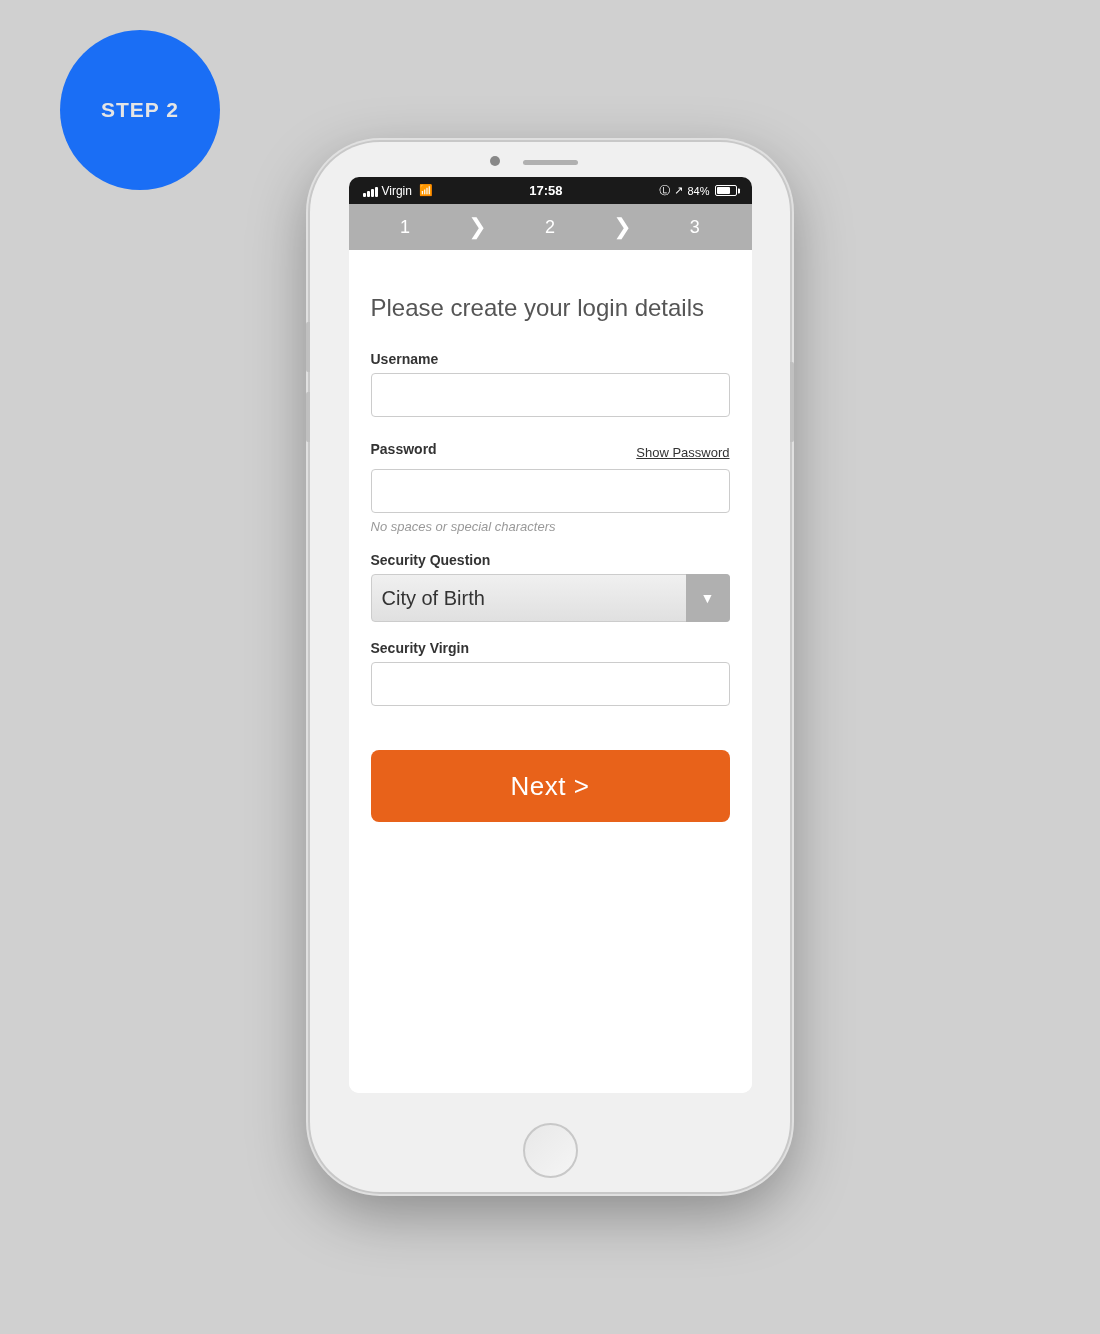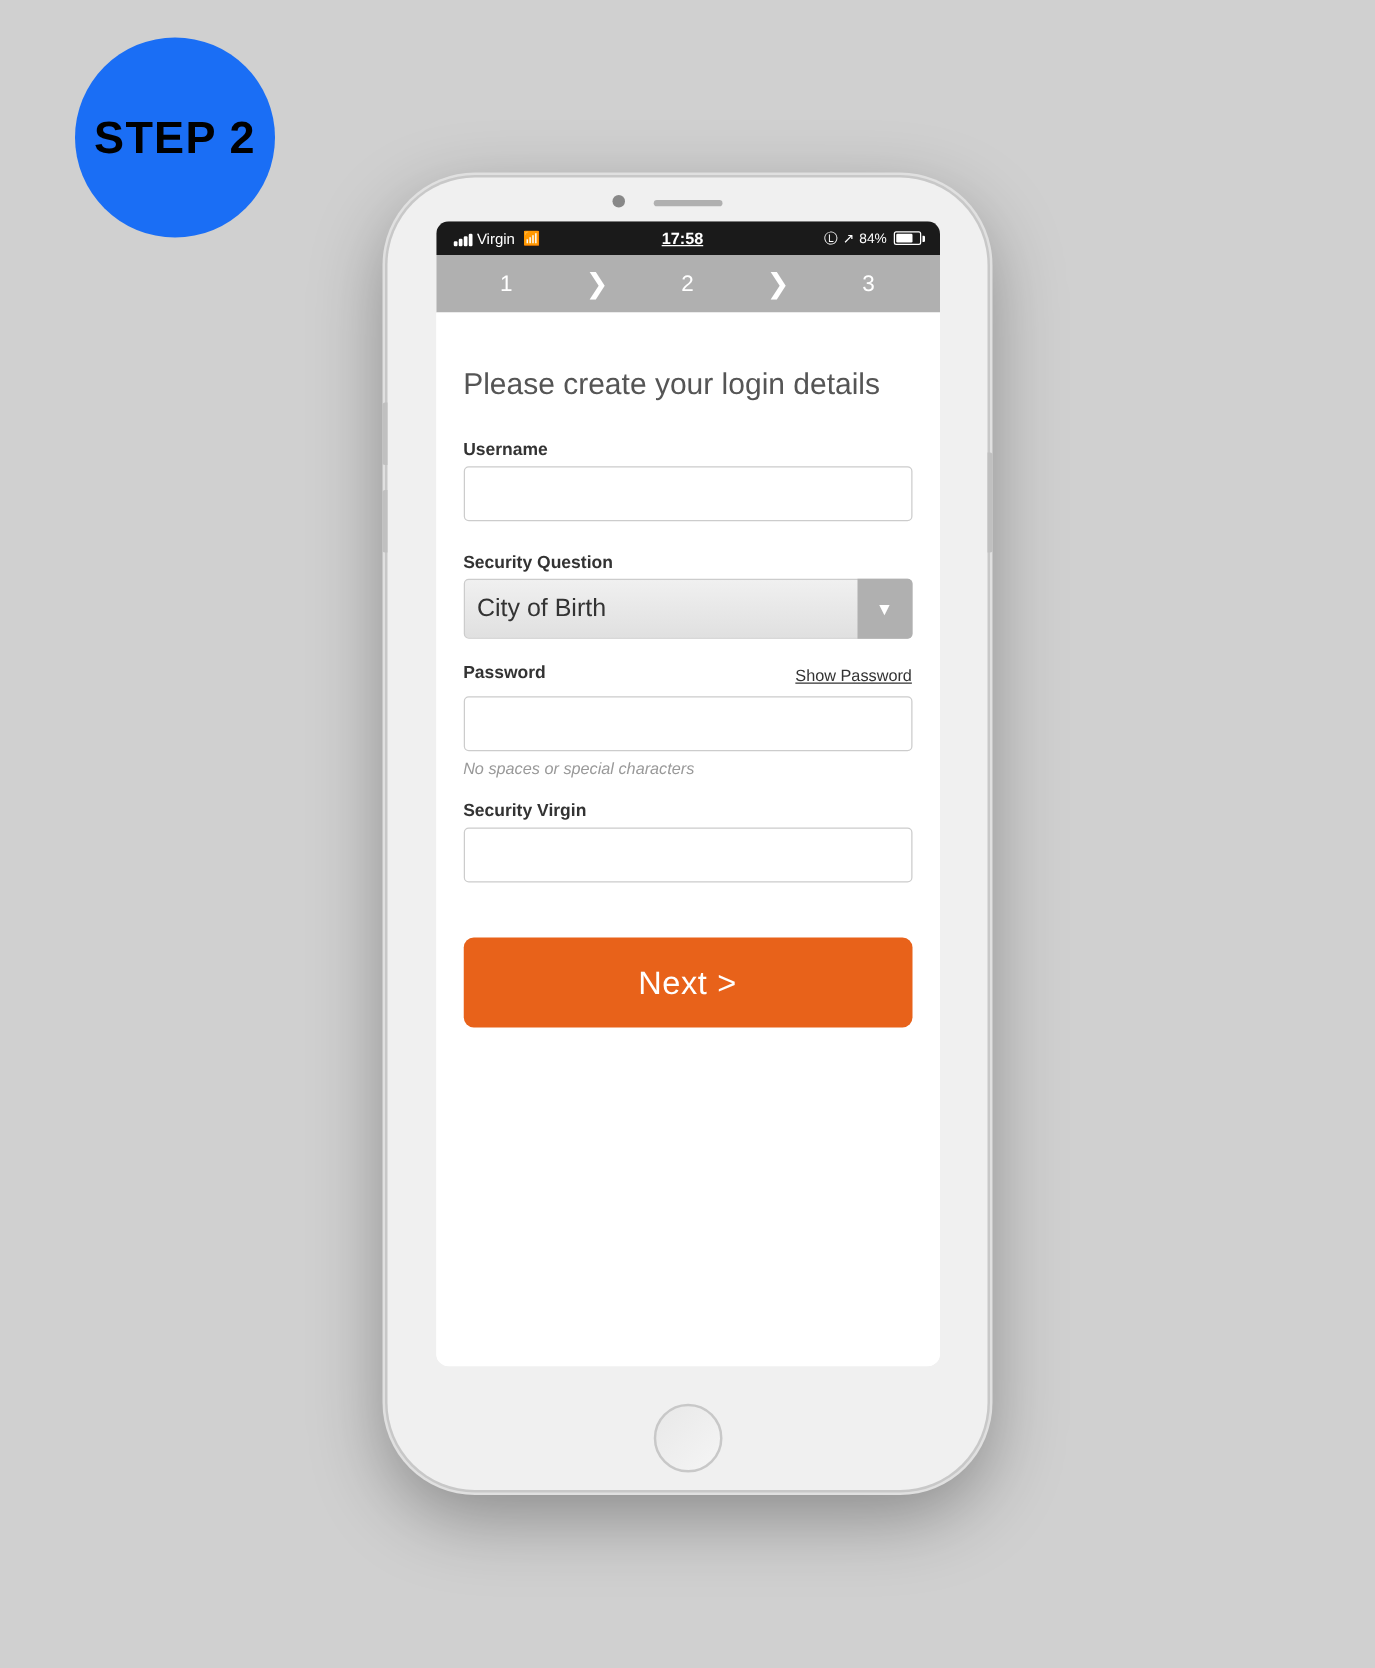--- a/index.html
+++ b/index.html
@@ -23,22 +23,22 @@
       width: 160px;
       height: 160px;
       background: #1a6ef5;
       border-radius: 50%;
       display: flex;
       align-items: center;
       justify-content: center;
       z-index: 10;
     }
     .step-badge-text {
-      color: #000000;
-      font-size: 36px;
+      color: #e5e5e5;
+      font-size: 21px;
       font-weight: 800;
       letter-spacing: 1px;
       text-align: left;
       line-height: 1.1;
     }
 
     
     .phone-outer {
       width: 480px;
       height: 1050px;
@@ -149,21 +149,20 @@
       background: white;
       border-radius: 1px;
     }
     .wifi-icon {
       font-size: 11px;
       margin-left: 3px;
     }
     .status-center {
       font-size: 13px;
       font-weight: 600;
-      text-decoration: underline;
     }
     .status-right {
       display: flex;
       align-items: center;
       gap: 4px;
       font-size: 11px;
     }
     .battery-icon {
       width: 22px;
       height: 11px;
@@ -395,44 +394,44 @@
       <div class="form-title">Please create your login details</div>
 
       
       <div class="field-group">
         <label class="field-label">Username</label>
         <input class="text-input" type="text" placeholder="" style="">
       </div>
 
       
       <div class="field-group">
+        <div class="field-row">
+          <label class="field-label">Password</label>
+          <span class="show-password-link">Show Password</span>
+        </div>
+        <input class="text-input" type="password" placeholder="" style="">
+        <div class="hint-text">No spaces or special characters</div>
+      </div>
+
+      
+      <div class="field-group">
         <label class="field-label">Security Question</label>
         <div class="select-wrapper">
           <select class="security-select">
             <option>City of Birth</option>
             <option>Mother's Maiden Name</option>
             <option>First Pet's Name</option>
             <option>Primary School Name</option>
           </select>
           <div class="select-arrow"></div>
         </div>
       </div>
 
       
       <div class="field-group">
-        <div class="field-row">
-          <label class="field-label">Password</label>
-          <span class="show-password-link">Show Password</span>
-        </div>
-        <input class="text-input" type="password" placeholder="" style="">
-        <div class="hint-text">No spaces or special characters</div>
-      </div>
-
-      
-      <div class="field-group">
         <label class="field-label">Security Virgin</label>
         <input class="text-input" type="text" placeholder="" style="">
       </div>
 
       
       <button class="next-btn">Next &gt;</button>
 
     </div>
 
   </div>

